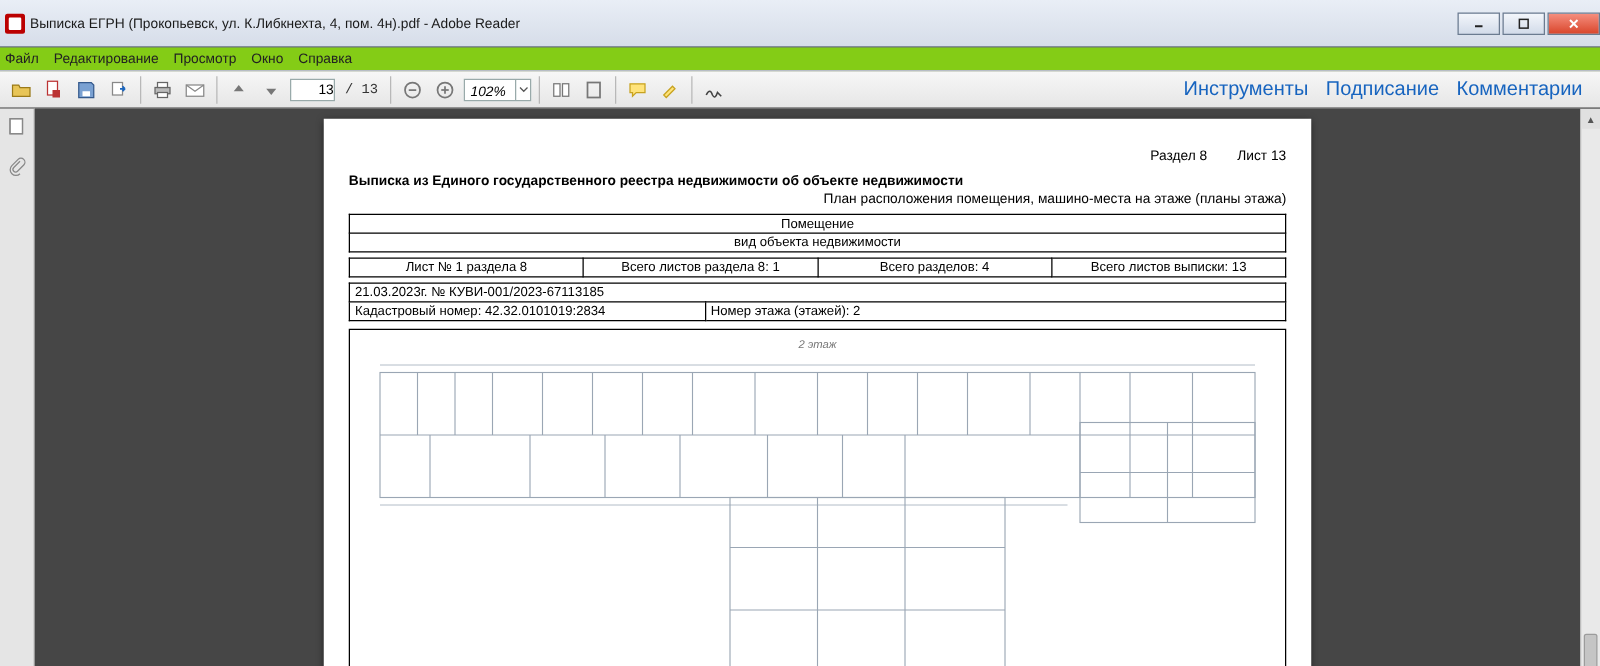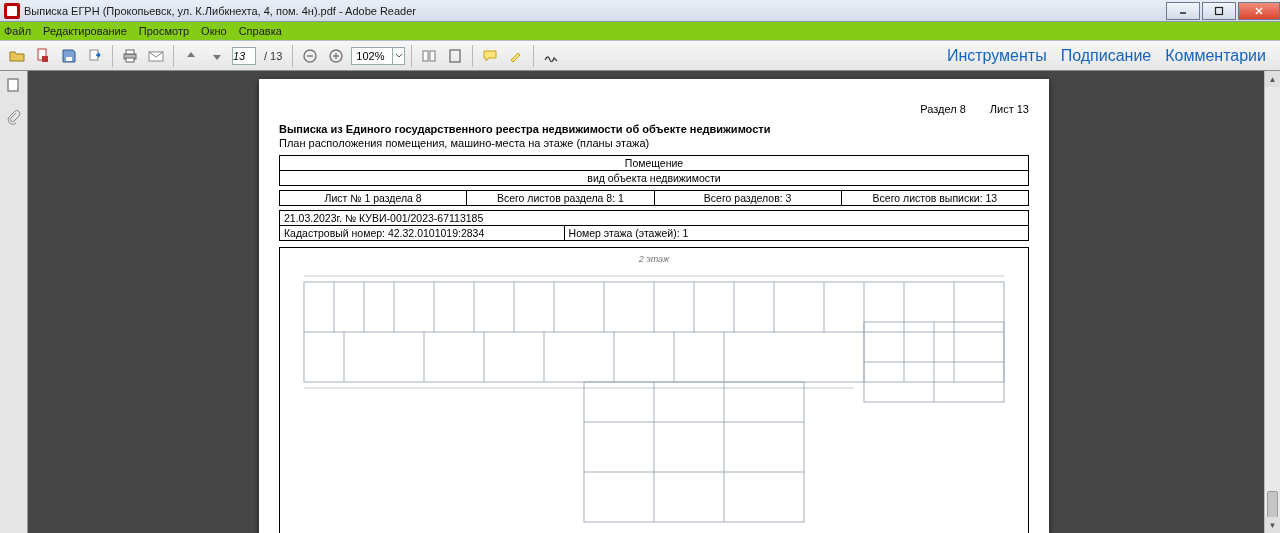--- a/index.html
+++ b/index.html
@@ -1,58 +1,58 @@
 <!DOCTYPE html>
 <html><head>
 <meta charset="utf-8">
 <style>
   * { box-sizing: border-box; margin: 0; padding: 0; font-family: "Segoe UI", Tahoma, sans-serif; }
   body { width: 1280px; height: 533px; overflow: hidden; background: #464646; }
 
   
-  .titlebar { height: 22px; background: linear-gradient(#e9eef6,#d6dde9); display:flex; align-items:center; border-bottom:1px solid #8a96a8; }
+  .titlebar { height: 38px; background: linear-gradient(#e9eef6,#d6dde9); display:flex; align-items:center; border-bottom:1px solid #8a96a8; }
   .titlebar .app-icon { width:16px; height:16px; margin:0 4px; background:#b00; border-radius:2px; position:relative; }
   .titlebar .app-icon::after{content:"";position:absolute;inset:3px;background:#fff;border-radius:1px;}
   .title-text { font-size:11px; color:#1a1a1a; }
   .win-controls { margin-left:auto; display:flex; }
   .win-btn { width:34px; height:18px; margin-left:2px; border:1px solid #6b7b90; background:linear-gradient(#f3f6fb,#d2dbe9); display:flex; align-items:center; justify-content:center; font-size:10px; }
   .win-btn.close { background:linear-gradient(#f58e7e,#d9462c); color:#fff; width:42px;}
   .win-btn svg { width:10px; height:10px; }
 
   
   .menubar { height:19px; background:#84cc16; border-bottom:1px solid #b7bdc6; display:flex; align-items:center; padding-left:4px; }
   .menubar span { font-size:11px; color:#222; margin-right:12px; }
 
   
   .toolbar { height:30px; background:linear-gradient(#f7f7f7,#e6e6e6); border-bottom:1px solid #8d8d8d; display:flex; align-items:center; padding:0 6px; gap:4px; }
   .tool-btn { width:22px; height:22px; border:1px solid transparent; border-radius:2px; display:flex; align-items:center; justify-content:center; color:#555; }
   .tool-sep { width:1px; height:22px; background:#b8b8b8; margin:0 2px; }
-  .page-box { width:24px; height:18px; border:1px solid #9aa; font-size:11px; text-align:left; background:#fff;font-style:italic; }
-  .page-total { font-size:11px; color:#333; margin:0 4px; }
-  .zoom-box { width:54px; height:18px; border:1px solid #9aa; font-size:11px; background:#fff; display:flex; align-items:center; padding-left:4px; position:relative;}
+  .page-box { width:36px; height:18px; border:1px solid #9aa; font-size:11px; text-align:right; background:#fff; }
+  .page-total { font-size:11px; color:#333; margin:0 4px;font-family:Liberation Mono, monospace; }
+  .zoom-box { width:54px; height:18px; border:1px solid #9aa; font-size:11px; background:#fff; display:flex; align-items:flex-end; padding-left:4px; position:relative;font-style:italic;}
   .zoom-box .dd { position:absolute; right:0; top:0; bottom:0; width:12px; border-left:1px solid #9aa; display:flex; align-items:center; justify-content:center;}
 
   .toolbar-right { margin-left:auto; display:flex; gap:14px; padding-right:8px; }
   .toolbar-right a { font-size:16px; color:#1764bf; text-decoration:none; }
 
   
   .main { display:flex; height:calc(533px - 22px - 19px - 30px); }
   .sidebar { width:28px; background:#e5e5e5; border-right:1px solid #999; display:flex; flex-direction:column; align-items:center; padding-top:6px; gap:14px;}
   .sidebar .side-icon { width:18px; height:18px; color:#666; }
 
   .doc-area { flex:1; background:#464646; display:flex; justify-content:center; overflow:hidden; position:relative; }
   .scrollbar { position:absolute; right:0; top:0; bottom:0; width:16px; background:#e9e9e9; border-left:1px solid #bcbcbc; }
   .scrollbar .thumb { position:absolute; left:2px; right:2px; top:420px; height:40px; background:#c5c5c5; border:1px solid #9c9c9c; border-radius:2px; }
   .scrollbar .arr { position:absolute; left:0; right:0; height:16px; background:#e0e0e0; display:flex; align-items:center; justify-content:center; font-size:8px; color:#555; }
   .scrollbar .arr.up{top:0;} .scrollbar .arr.down{bottom:0;}
 
   .page { width:790px; background:#fff; margin-top:8px; box-shadow:0 2px 6px rgba(0,0,0,0.6); padding:24px 20px 0; font-family:"Times New Roman", serif; color:#000; }
   .page .hdr-meta { text-align:center; font-size:11px; margin-bottom:8px; display:flex; justify-content:flex-end; gap:24px;}
   .page h3 { font-size:11px; font-weight:bold; text-align:left; margin-bottom:2px;}
-  .page h4 { font-size:11px; font-weight:normal; text-align:left; margin-bottom:6px;}
+  .page h4 { font-size:11px; font-weight:normal; text-align:right; margin-bottom:6px;}
 
   table.docgrid { width:100%; border-collapse:collapse; font-size:10.5px; margin-bottom:4px;padding-left:44px;}
   table.docgrid td { border:1px solid #000; padding:1px 4px; }
   .center { text-align:center; }
 
   .plan-box { border:1px solid #000; margin-top:6px; height:320px; position:relative; background:#fff;}
   .plan-svg { position:absolute; inset:14px; }
 
   svg.icon { width:16px; height:16px; }
 </style>
@@ -228,33 +228,33 @@
         <tr>
               <td class="center" colspan="4">вид объекта недвижимости</td>
             </tr>
       </tbody>
         </table>
       <table class="docgrid">
         <tbody>
             <tr>
           <td class="center" style="width:25%">Лист № 1 раздела 8</td>
           <td class="center" style="width:25%">Всего листов раздела 8: 1</td>
-          <td class="center" style="width:25%">Всего разделов: 3</td>
+          <td class="center" style="width:25%">Всего разделов: 4</td>
           <td class="center" style="width:25%">Всего листов выписки: 13</td>
         </tr>
       </tbody>
         </table>
       <table class="docgrid">
         <tbody>
             <tr>
               <td colspan="2">21.03.2023г. № КУВИ-001/2023-67113185</td>
             </tr>
         <tr>
           <td style="width:38%">Кадастровый номер: 42.32.0101019:2834</td>
-          <td>Номер этажа (этажей):   1</td>
+          <td>Номер этажа (этажей):   2</td>
         </tr>
       </tbody>
         </table>
 
       <div class="plan-box">
         <div style="text-align:center;font-size:9px;font-style:italic;color:#777;margin-top:6px">2 этаж</div>
         <svg class="plan-svg" viewBox="0 0 720 280">
           <g fill="none" stroke="#9aa6b4" stroke-width="0.9">
 
             <rect x="10" y="20" width="700" height="100"></rect>

